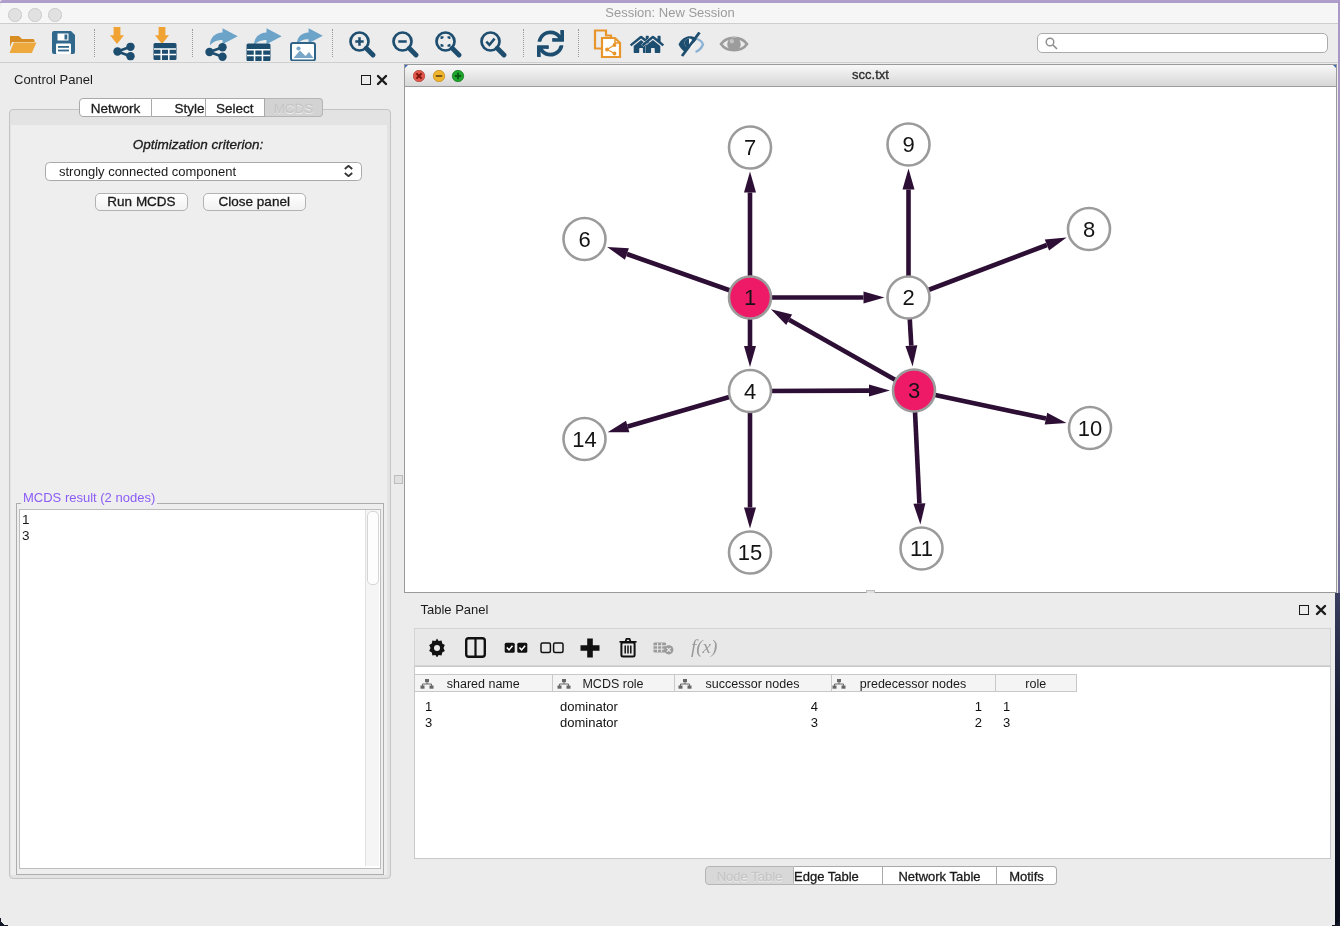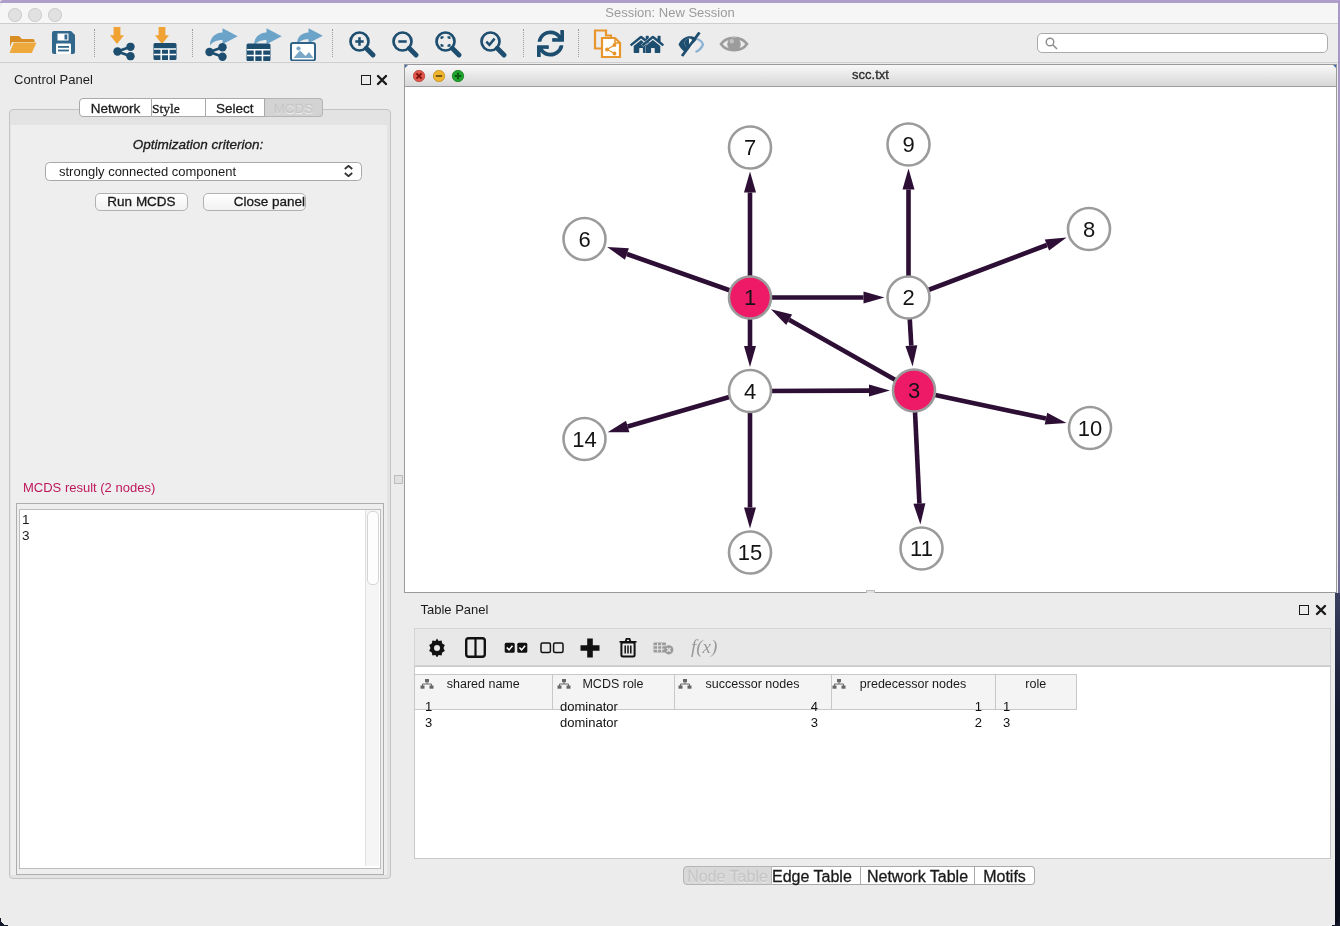--- a/index.html
+++ b/index.html
@@ -150,40 +150,40 @@
 <div class="abs" style="left:361px;top:12px;width:8px;height:8px;border:1.6px solid #1a1a1a;"></div>
 <svg class="abs" style="left:376px;top:11px;" width="12" height="12" viewBox="0 0 12 12">
   <path d="M2,2 L10,10 M10,2 L2,10" stroke="#1a1a1a" stroke-width="2.4" stroke-linecap="round"></path>
 </svg>
 
 <div class="abs" style="left:8.5px;top:46px;width:380.5px;height:768px;background:#e3e3e3;border:1px solid #c4c4c4;border-radius:4px;"></div>
 <div class="abs" style="left:11px;top:62px;width:375.5px;height:749.5px;background:#eeeeee;"></div>
 
 <div class="abs ts" style="left:79px;top:34.5px;height:19px;display:flex;font-size:13.5px;color:#1c1c1c;">
   <div style="width:71px;background:#fff;border:1px solid #a9a9a9;border-radius:4px 0 0 4px;text-align:center;line-height:19px;">Network</div>
-  <div style="width:52.5px;background:#fff;border:1px solid #a9a9a9;border-left:none;text-align:left;line-height:19px;font-family:Liberation Serif, serif;">Style</div>
+  <div style="width:52.5px;background:#fff;border:1px solid #a9a9a9;border-left:none;text-align:right;line-height:19px;">Style</div>
   <div style="width:58.5px;background:#fff;border:1px solid #a9a9a9;border-left:none;text-align:center;line-height:19px;">Select</div>
   <div style="width:57px;background:#d3d3d3;border:1px solid #b5b5b5;border-left:none;border-radius:0 4px 4px 0;text-align:center;line-height:19px;color:#c6c6c6;text-shadow:0 1px 0 #f5f5f5;">MCDS</div>
 </div>
 
 <div class="abs ts" style="left:8px;top:74px;width:380px;text-align:center;font-size:13.5px;color:#1a1a1a;font-style:italic;">Optimization criterion:</div>
 
 <div class="abs" style="left:45px;top:98.5px;width:315px;height:17px;background:#fff;border:1px solid #a9a9a9;border-radius:4.5px;">
   <div class="abs" style="left:13px;top:1.5px;font-size:13px;color:#1a1a1a;">strongly connected component</div>
   <svg class="abs" style="left:297px;top:2.5px;" width="11" height="12" viewBox="0 0 11 12">
     <path d="M1.8,4 L5.5,0.8 L9.2,4" fill="none" stroke="#333" stroke-width="1.8"></path>
     <path d="M1.8,8 L5.5,11.2 L9.2,8" fill="none" stroke="#333" stroke-width="1.8"></path>
   </svg>
 </div>
 
 <div class="abs" style="left:95px;top:129.5px;width:91px;height:16.5px;background:linear-gradient(#ffffff,#f1f1f1);border:1px solid #b2b2b2;border-radius:5px;text-align:center;line-height:16.5px;font-size:13.5px;color:#1a1a1a;-webkit-text-stroke:0.3px #1a1a1a;">Run MCDS</div>
-<div class="abs" style="left:202.5px;top:129.5px;width:101.5px;height:16.5px;background:linear-gradient(#ffffff,#f1f1f1);border:1px solid #b2b2b2;border-radius:5px;text-align:right;line-height:16.5px;font-size:13.5px;color:#1a1a1a;-webkit-text-stroke:0.3px #1a1a1a;">Close panel</div>
+<div class="abs" style="left:202.5px;top:129.5px;width:101.5px;height:16.5px;background:linear-gradient(#ffffff,#f1f1f1);border:1px solid #b2b2b2;border-radius:5px;text-align:center;line-height:16.5px;font-size:13.5px;color:#1a1a1a;-webkit-text-stroke:0.3px #1a1a1a;">Close panel</div>
 
 <div class="abs" style="left:16px;top:440px;width:366px;height:370px;border:1px solid #adadad;"></div>
-<div class="abs" style="left:21px;top:417px;font-size:13px;color:#be185d;background:#eeeeee;padding:0 2px;">MCDS result (2 nodes)</div>
+<div class="abs" style="left:21px;top:427px;font-size:13px;color:#8b5cf6;background:#eeeeee;padding:0 2px;">MCDS result (2 nodes)</div>
 <div class="abs" style="left:19px;top:446px;width:360px;height:358px;background:#fff;border:1px solid #bdbdbd;"></div>
 <div class="abs" style="left:365px;top:447px;width:13px;height:356px;background:#f5f5f5;border-left:1px solid #e0e0e0;"></div>
 <div class="abs" style="left:366.5px;top:448px;width:10px;height:72px;background:#fdfdfd;border:1px solid #d5d5d5;border-radius:5px;"></div>
 <div class="abs" style="left:22px;top:449px;font-size:13.5px;color:#1a1a1a;line-height:16px;">1<br>3</div>
 </div>
 
 <div class="abs" id="netframe" style="left:404px;top:64px;width:931px;height:527px;border:1px solid #9a9a9a;background:#fff;">
   <div class="abs" style="left:0;top:0;width:931px;height:21px;background:linear-gradient(#f8f8f8,#d7d7d7);border-bottom:1px solid #9c9c9c;">
     <div class="abs" style="left:0;top:-1px;width:931px;text-align:center;font-size:13px;color:#2a2a2a;line-height:22px;-webkit-text-stroke:0.3px #2a2a2a;">scc.txt</div>
     <svg class="abs" style="left:8px;top:5px;" width="60" height="12" viewBox="0 0 60 12">
@@ -298,21 +298,21 @@
 </svg>
 <svg class="abs" style="left:249px;top:48px;" width="21" height="14" viewBox="0 0 21 14">
   <rect x="0.5" y="1.5" width="12.5" height="10" rx="1" fill="#9a9a9a"></rect>
   <path d="M0.5,4.8 h12.5 M0.5,8.2 h12.5 M4.6,2 v9 M8.7,2 v9" stroke="#e8e8e8" stroke-width="1"></path>
   <circle cx="15.8" cy="8.8" r="4.6" fill="#9a9a9a"></circle>
   <path d="M13.9,6.9 l3.8,3.8 M17.7,6.9 l-3.8,3.8" stroke="#e8e8e8" stroke-width="1.3"></path>
 </svg>
 <div class="abs" style="left:287px;top:43px;font-family:'Liberation Serif',serif;font-style:italic;font-size:19px;color:#9a9a9a;">f(x)</div>
 
 <div class="abs" style="left:10px;top:73px;width:915px;height:191px;background:#fff;border:1px solid #c9c9c9;"></div>
-<div class="abs" style="left:10px;top:81px;height:36px;display:flex;font-size:12.5px;color:#1a1a1a;">
+<div class="abs" style="left:10px;top:81px;height:18px;display:flex;font-size:12.5px;color:#1a1a1a;">
   <div style="width:136.5px;background:#f4f4f4;border:1px solid #c8c8c8;position:relative;text-align:center;line-height:18px;">shared name</div>
   <div style="width:121px;background:#f4f4f4;border:1px solid #c8c8c8;border-left:none;position:relative;text-align:center;line-height:18px;">MCDS role</div>
   <div style="width:156px;background:#f4f4f4;border:1px solid #c8c8c8;border-left:none;position:relative;text-align:center;line-height:18px;">successor nodes</div>
   <div style="width:163px;background:#f4f4f4;border:1px solid #c8c8c8;border-left:none;position:relative;text-align:center;line-height:18px;">predecessor nodes</div>
   <div style="width:80.5px;background:#f4f4f4;border:1px solid #c8c8c8;border-left:none;position:relative;text-align:center;line-height:18px;">role</div>
 </div>
 <svg class="abs" style="left:16px;top:85.5px" width="14" height="10" viewBox="0 0 14 10">
       <g fill="#666">
         <rect x="5" y="0" width="4" height="3.2"></rect>
         <rect x="0.5" y="6.5" width="4" height="3.2"></rect>
@@ -349,21 +349,21 @@
 <div class="abs" style="left:156px;top:106px;font-size:13px;color:#111;">dominator</div>
 <div class="abs" style="left:314px;top:106px;width:100px;text-align:right;font-size:13px;color:#111;">4</div>
 <div class="abs" style="left:478px;top:106px;width:100px;text-align:right;font-size:13px;color:#111;">1</div>
 <div class="abs" style="left:599px;top:106px;font-size:13px;color:#111;">1</div>
 <div class="abs" style="left:21px;top:122px;font-size:13px;color:#111;">3</div>
 <div class="abs" style="left:156px;top:122px;font-size:13px;color:#111;">dominator</div>
 <div class="abs" style="left:314px;top:122px;width:100px;text-align:right;font-size:13px;color:#111;">3</div>
 <div class="abs" style="left:478px;top:122px;width:100px;text-align:right;font-size:13px;color:#111;">2</div>
 <div class="abs" style="left:599px;top:122px;font-size:13px;color:#111;">3</div>
 
-<div class="abs ts" style="left:279px;top:273px;height:19px;display:flex;font-size:16px;color:#1a1a1a;">
+<div class="abs ts" style="left:301px;top:273px;height:19px;display:flex;font-size:13px;color:#1a1a1a;">
   <div style="width:87px;background:#d8d8d8;border:1px solid #b5b5b5;border-radius:4px 0 0 4px;text-align:center;line-height:19px;color:#c6c6c6;text-shadow:0 1px 0 #f2f2f2;">Node Table</div>
   <div style="width:88px;background:#fff;border:1px solid #a9a9a9;border-left:none;text-align:left;line-height:19px;">Edge Table</div>
   <div style="width:113px;background:#fff;border:1px solid #a9a9a9;border-left:none;text-align:center;line-height:19px;">Network Table</div>
   <div style="width:59px;background:#fff;border:1px solid #a9a9a9;border-left:none;border-radius:0 4px 4px 0;text-align:center;line-height:19px;">Motifs</div>
 </div>
 </div>
 
 <div class="abs" id="statusbar" style="left:0;top:932px;width:1340px;height:36px;background:#8b5cf6;border-top:1px solid #c9c9c9;margin-left:24px;">
 <div class="abs" style="left:10.5px;top:9px;width:26px;height:18px;background:#fdfdfd;border:1px solid #c0c0c0;border-radius:2px;">
   <svg style="position:absolute;left:6px;top:3.5px;" width="14" height="11" viewBox="0 0 14 11">

